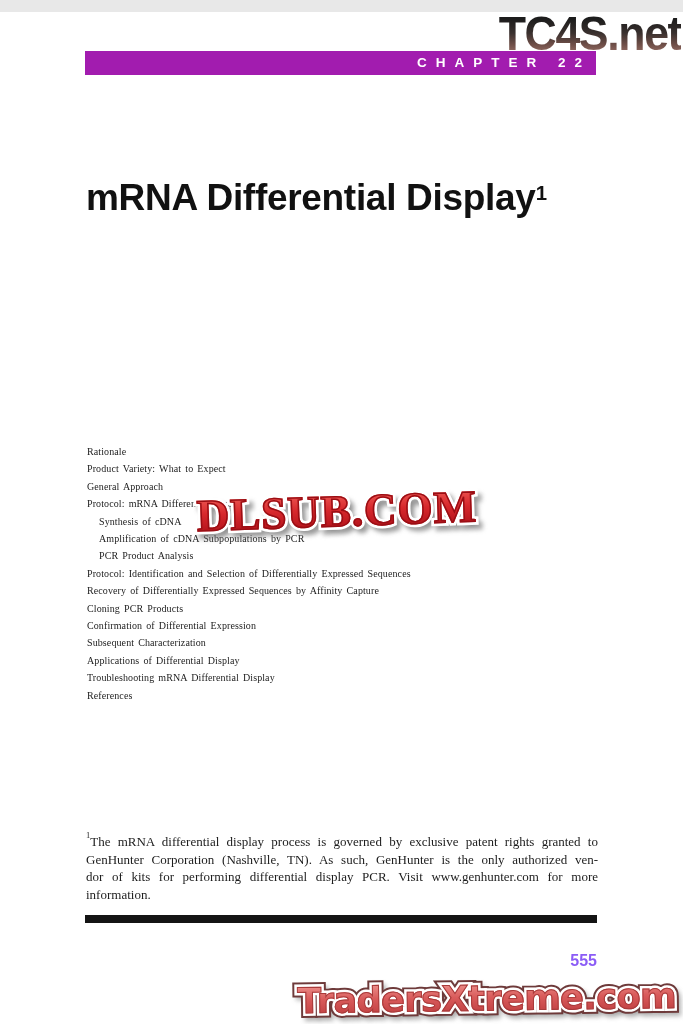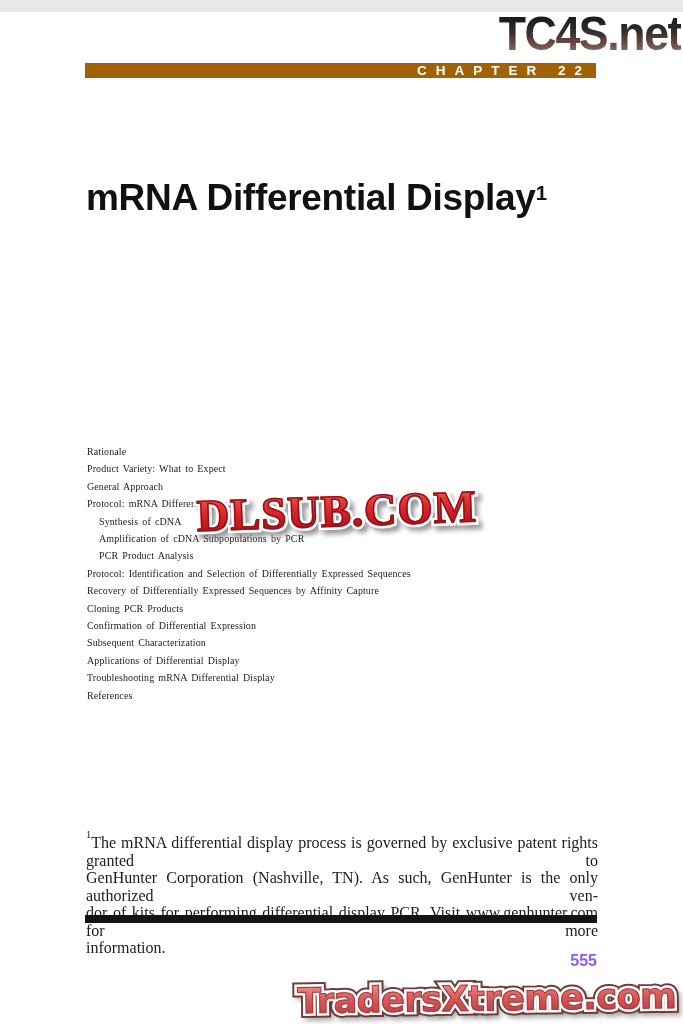--- a/index.html
+++ b/index.html
@@ -20,23 +20,23 @@
     font-weight: bold; font-size: 48px; letter-spacing: -1.5px;
     white-space: nowrap; line-height: 1;
     transform: scaleX(0.93); transform-origin: right top;
     background: linear-gradient(180deg, #1c1c1c 18%, #39302e 48%, #6f4f48 72%, #a2766c 96%);
     -webkit-background-clip: text; background-clip: text;
     color: transparent;
   }
 
   
   .chapter-bar {
-    position: absolute; left: 85px; top: 51px;
-    width: 511px; height: 15px;
-    background: #a16207;
+    position: absolute; left: 85px; top: 39px;
+    width: 511px; height: 24px;
+    background: #a21caf;
     display: flex; align-items: center; justify-content: flex-end;
   }
   .chapter-label {
     font-family: "Liberation Sans", sans-serif;
     font-weight: bold; font-size: 13.5px;
     color: #ffffff; letter-spacing: 9px;
     padding-right: 5px; line-height: 24px; white-space: nowrap;
   }
 
   
@@ -56,21 +56,21 @@
     position: absolute; left: 87px; top: 431px; width: 540px;
     font-size: 10px; line-height: 17.4px; letter-spacing: 0.1px;
     word-spacing: 1.5px;
   }
   .toc-line { white-space: nowrap; }
   .toc-line.indent { padding-left: 12px; }
 
   
   .footnote {
     position: absolute; left: 86px; top: 818px; width: 512px;
-    font-size: 16px; line-height: 17.5px;
+    font-size: 13px; line-height: 17.5px;
   }
   .footnote-line { text-align: justify; text-align-last: justify; white-space: normal; }
   .footnote-line.last { text-align: center; text-align-last: left; }
   .footnote sup { font-size: 0.65em; position: relative; top: -0.4em; }
 
   
   .bottom-rule {
     position: absolute; left: 85px; top: 903px;
     width: 512px; height: 8px; background: #141414;
   }

